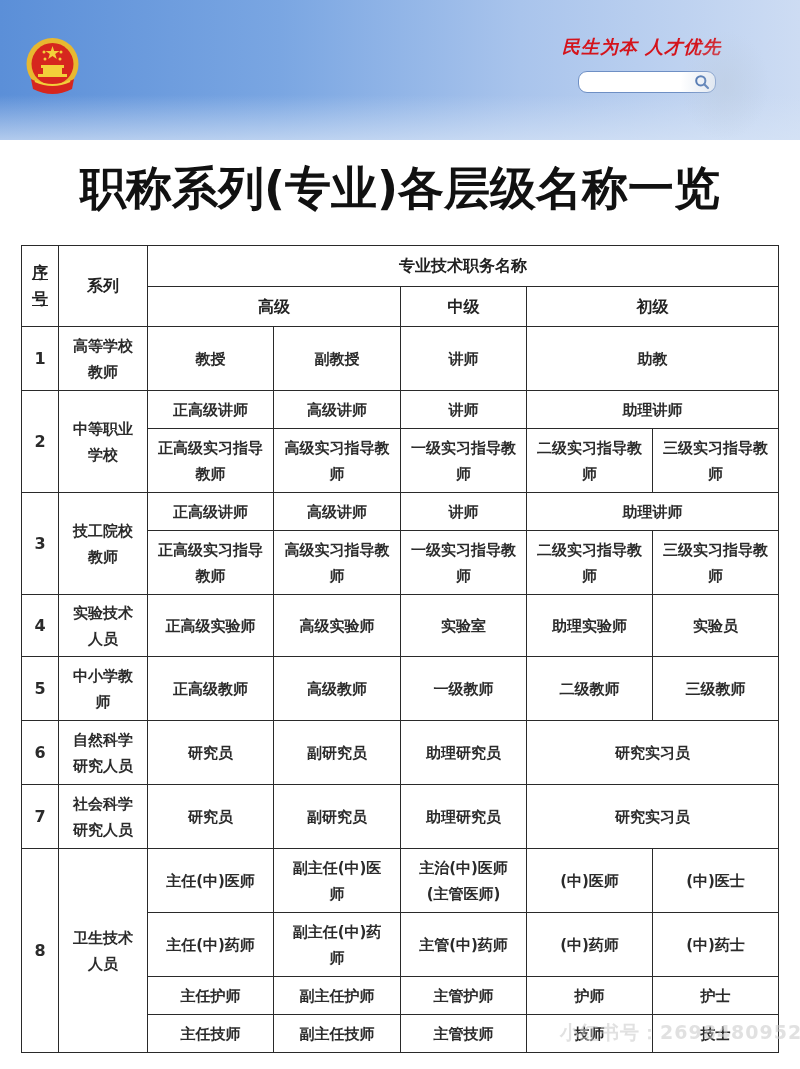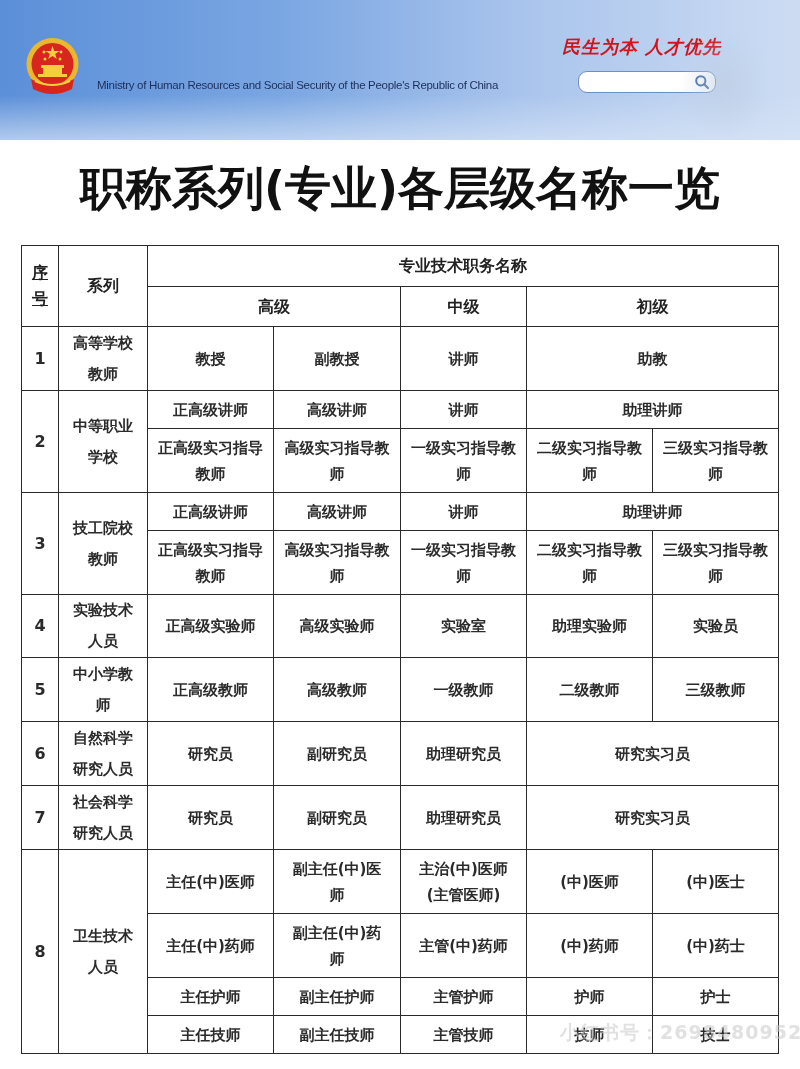--- a/index.html
+++ b/index.html
@@ -55,21 +55,21 @@
     position: absolute; left: 21px; top: 245px; border-collapse: collapse;
     table-layout: fixed; width: 757px;
   }
   .tbl td {
     border: 1.5px solid #2a2a2a; text-align: center; vertical-align: middle;
     font-size: 15px; font-weight: bold; color: #2b2b2b; line-height: 26px;
     padding: 0 2px;
   }
   .tbl td.hdr { font-size: 16px; color: #222; }
   .tbl td.num { font-size: 16px; }
-  .tbl td.series { line-height: 31px; }
+  .tbl td.series { line-height: 26px; }
 
   .watermark {
     position: absolute; left: 560px; top: 1020px; font-size: 19px; color: rgba(200,200,200,0.55);
     white-space: nowrap; font-weight: bold; letter-spacing: 1px;
   }
 </style>
 </head>
 <body>
 
 <div class="banner">
@@ -80,21 +80,20 @@
     <circle cx="19" cy="15" r="1.5" fill="#f3cf3a"></circle>
     <circle cx="36" cy="15" r="1.5" fill="#f3cf3a"></circle>
     <circle cx="20" cy="22" r="1.5" fill="#f3cf3a"></circle>
     <circle cx="35" cy="22" r="1.5" fill="#f3cf3a"></circle>
     <rect x="16" y="28" width="23" height="3" fill="#f3cf3a"></rect>
     <rect x="18" y="31" width="19" height="6" fill="#f3cf3a"></rect>
     <rect x="13" y="37" width="29" height="3" fill="#f3cf3a"></rect>
     <path d="M6,42 Q27.5,54 49,42 L47,52 Q27.5,62 8,52 Z" fill="#d6261e"></path>
     <path d="M10,44 Q27.5,52 45,44" stroke="#f3cf3a" stroke-width="2" fill="none"></path>
   </svg>
-  <div class="org-en">Ministry of Human Resources and Social Security of the People's Republic of China</div>
   <div class="slogan">民生为本 人才优先</div>
   <div class="search-box">
     <svg class="search-icon" viewBox="0 0 16 16">
       <circle cx="6.8" cy="6.8" r="4.6" stroke="#3c67a8" stroke-width="2" fill="none"></circle>
       <line x1="10.2" y1="10.2" x2="14" y2="14" stroke="#3c67a8" stroke-width="2.2" stroke-linecap="round"></line>
     </svg>
   </div>
 </div>
 
 <div class="page-title">职称系列(专业)各层级名称一览</div>

